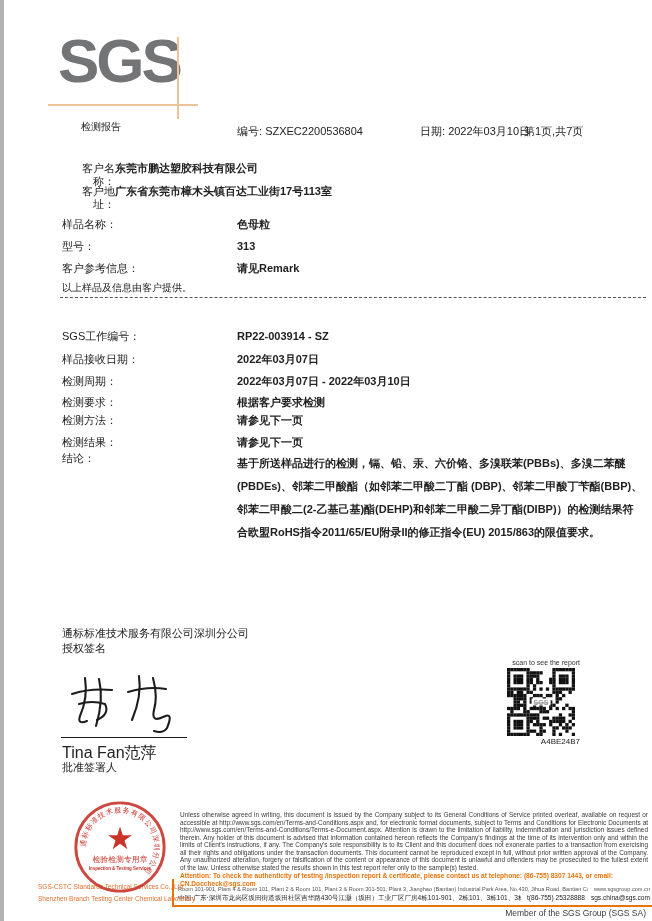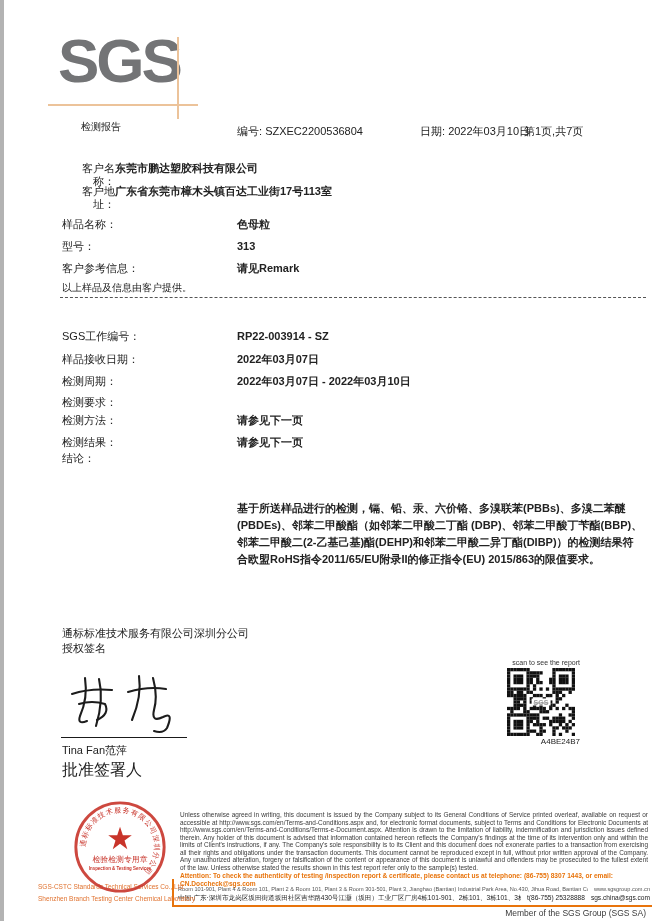--- a/index.html
+++ b/index.html
@@ -19,30 +19,30 @@
   .hdr{font-size:11px;top:124px;}
   .hdr-num{left:237px;}
   .hdr-date{left:420px;}
   .hdr-page{left:524px;}
   
   .row{position:absolute;left:62px;right:8px;display:flex;font-size:11px;line-height:13px;}
   .row .lbl{flex:0 0 auto;}
   .row.c .lbl{width:53px;text-align:right;}
   .row.s .lbl{width:175px;}
   .row .val{flex:1;font-weight:bold;}
-  .row.concl .val{line-height:17px;margin-top:48px;}
+  .row.concl .val{line-height:23px;}
   .note{left:62px;top:281px;font-size:10px;}
   .dash{left:60px;right:6px;top:297px;border-top:1px dashed #555;height:0;}
   
   .sig-company{left:62px;top:626px;font-size:11px;}
   .sig-auth{left:62px;top:641px;font-size:11px;text-align:center;}
   .sig-svg{left:66px;top:668px;}
   .sig-line{left:61px;top:737px;width:126px;height:0;border-top:1.6px solid #1a1a1a;}
-  .sig-name{left:62px;top:743px;font-size:11px;}
-  .sig-role{left:62px;top:760px;font-size:16px;}
+  .sig-name{left:62px;top:743px;font-size:16px;}
+  .sig-role{left:62px;top:760px;font-size:11px;}
   
   .qr-box{left:502px;top:659px;width:78px;text-align:right;}
   .qr-caption{font-size:7px;color:#333;}
   .qr-wrap{position:relative;width:68px;height:68px;margin:2px auto 0;}
   .qr-center{position:absolute;left:50%;top:50%;transform:translate(-50%,-50%);
     background:#fff;padding:0 2px;font-size:7px;font-weight:bold;color:#9a9a9a;
     text-decoration:line-through;}
   .qr-id{font-size:8px;color:#222;margin-top:1px;}
   
   .stamp-org{left:38px;font-size:6.5px;color:#e0712e;z-index:1;}
@@ -112,20 +112,21 @@
 <div class="row s" style="top:353px">
   <span class="lbl">样品接收日期：</span>
   <span class="val">2022年03月07日</span>
 </div>
 <div class="row s" style="top:375px">
   <span class="lbl">检测周期：</span>
   <span class="val">2022年03月07日 - 2022年03月10日</span>
 </div>
 <div class="row s" style="top:396px">
   <span class="lbl">检测要求：</span>
+  <span class="val">根据客户要求检测</span>
 </div>
 <div class="row s" style="top:414px">
   <span class="lbl">检测方法：</span>
   <span class="val">请参见下一页</span>
 </div>
 <div class="row s" style="top:436px">
   <span class="lbl">检测结果：</span>
   <span class="val">请参见下一页</span>
 </div>
 <div class="row s concl" style="top:452px">

